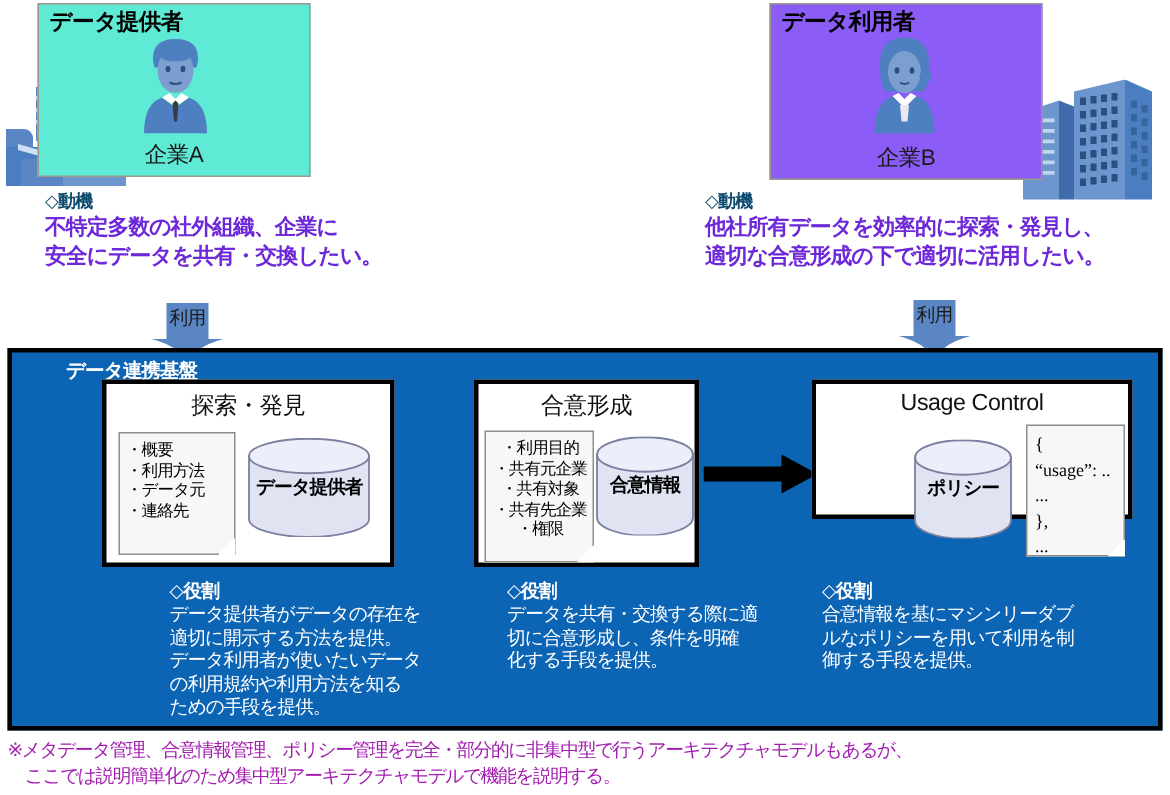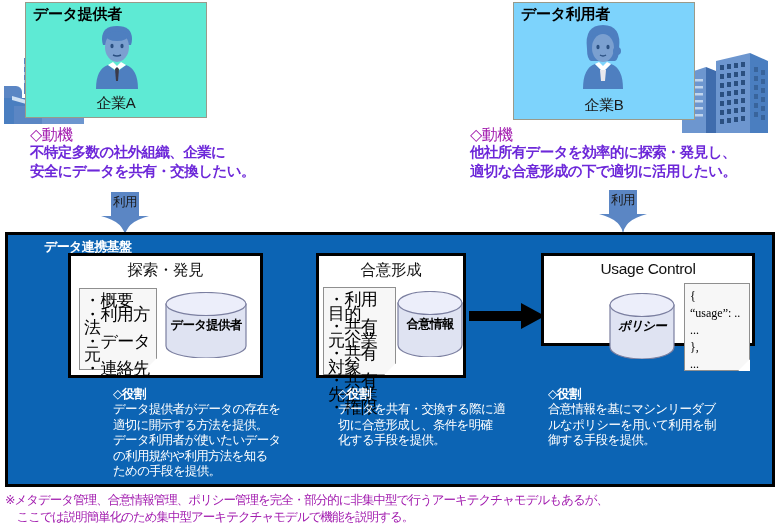--- a/index.html
+++ b/index.html
@@ -24,46 +24,46 @@
     white-space: nowrap;
   }
   .actor-card .corp-label {
     position: absolute;
     left: 0; right: 0; bottom: 4px;
     text-align: center;
     font-size: 15px; color: #1a1a1a;
     letter-spacing: -0.3px;
   }
   #provider-card { left: 25px; top: 2px; width: 182px; height: 116px; background: #5eead4; }
-  #consumer-card { left: 513px; top: 2px; width: 182px; height: 118px; background: #7dd3fc; }
+  #consumer-card { left: 513px; top: 2px; width: 182px; height: 118px; background: #8b5cf6; }
 
   
   .person { position: absolute; width: 62px; height: 66px; }
 
   
   #factory-art { position: absolute; left: 0px; top: 58px; width: 92px; height: 68px; }
   #building-art { position: absolute; left: 672px; top: 53px; width: 108px; height: 82px; }
 
   
   .motive { position: absolute; }
   .motive .m-head {
-    font-size: 16px; font-weight: normal; color: #a21caf;
+    font-size: 12px; font-weight: bold; color: #0c4a6e;
     letter-spacing: -0.5px; line-height: 17px;
   }
   .motive .m-body {
     font-size: 14.5px; color: #6d28d9;
     letter-spacing: -0.6px; line-height: 19px;
     white-space: pre-line;
     font-weight: bold;
   }
   #provider-motive { left: 30px; top: 126px; }
   #consumer-motive { left: 470px; top: 126px; }
 
   
-  .down-arrow { position: absolute; width: 56px; height: 46px; }
+  .down-arrow { position: absolute; width: 56px; height: 46px; margin-top: 10px; }
   .down-arrow .arrow-label {
     position: absolute; left: 0; right: 0; top: 2px;
     text-align: center; font-size: 12.5px; color: #1a1a1a;
     letter-spacing: -0.5px; z-index: 2;
   }
   #arrow-left  { left: 97px;  top: 192px; }
   #arrow-right { left: 595px; top: 190px; }
 
   
   #platform {
@@ -93,58 +93,58 @@
   }
   #panel-discovery { left: 60px;  top: 18px; width: 195px; height: 125px; }
   #panel-agreement { left: 308px; top: 18px; width: 150px; height: 125px; }
   #panel-usage     { left: 533px; top: 18px; width: 214px; height: 93px; }
 
   
   .note {
     position: absolute;
     background: #f7f7f7;
     border: 1px solid #8f8f8f;
-    font-size: 17px; color: #000;
+    font-size: 11px; color: #000;
     line-height: 13.5px;
     letter-spacing: -0.6px;
     padding: 5px 3px 3px 4px;
     white-space: pre-line;
   }
   .note::after {
     content: "";
     position: absolute; right: -1px; bottom: -1px;
     width: 11px; height: 11px;
     background: #ffffff;
     border-left: 1px solid #8f8f8f;
     border-top: 1px solid #8f8f8f;
     transform: rotate(0deg);
     clip-path: polygon(100% 0, 0 100%, 100% 100%);
   }
   #note-discovery { left: 8px;  top: 32px; width: 78px; height: 82px; }
-  #note-agreement { left: 4px;  top: 31px; width: 73px; height: 88px; }
+  #note-agreement { left: 4px;  top: 31px; width: 73px; height: 88px; text-align: center; }
   #note-usage {
     left: 140px; top: 27px; width: 66px; height: 88px;
     font-family: "Liberation Serif", "DejaVu Serif", serif;
     font-size: 12px; line-height: 17px; letter-spacing: 0;
     padding: 4px 2px 2px 5px;
   }
 
   
   .cyl { position: absolute; }
   .cyl .cyl-label {
     position: absolute; left: 0; right: 0; top: 50%;
     transform: translateY(-50%);
     text-align: center;
     font-size: 12.5px; font-weight: bold; color: #000;
     letter-spacing: -0.8px;
     z-index: 3;
   }
   #cyl-metadata  { left: 92px; top: 36px; width: 86px; height: 66px; }
   #cyl-agreement { left: 76px; top: 35px; width: 70px; height: 66px; }
-  #cyl-policy    { left: 63px; top: 37px; width: 70px; height: 66px; font-style: italic; }
+  #cyl-policy    { left: 63px; top: 37px; width: 70px; height: 66px; }
 
   
   #convert-arrow {
     position: absolute; left: 461px; top: 68px; width: 76px; height: 26px;
   }
   #convert-label {
     position: absolute; left: 544px; top: 52px;
     font-size: 13px; font-weight: bold; color: #000;
     letter-spacing: -0.5px;
   }

